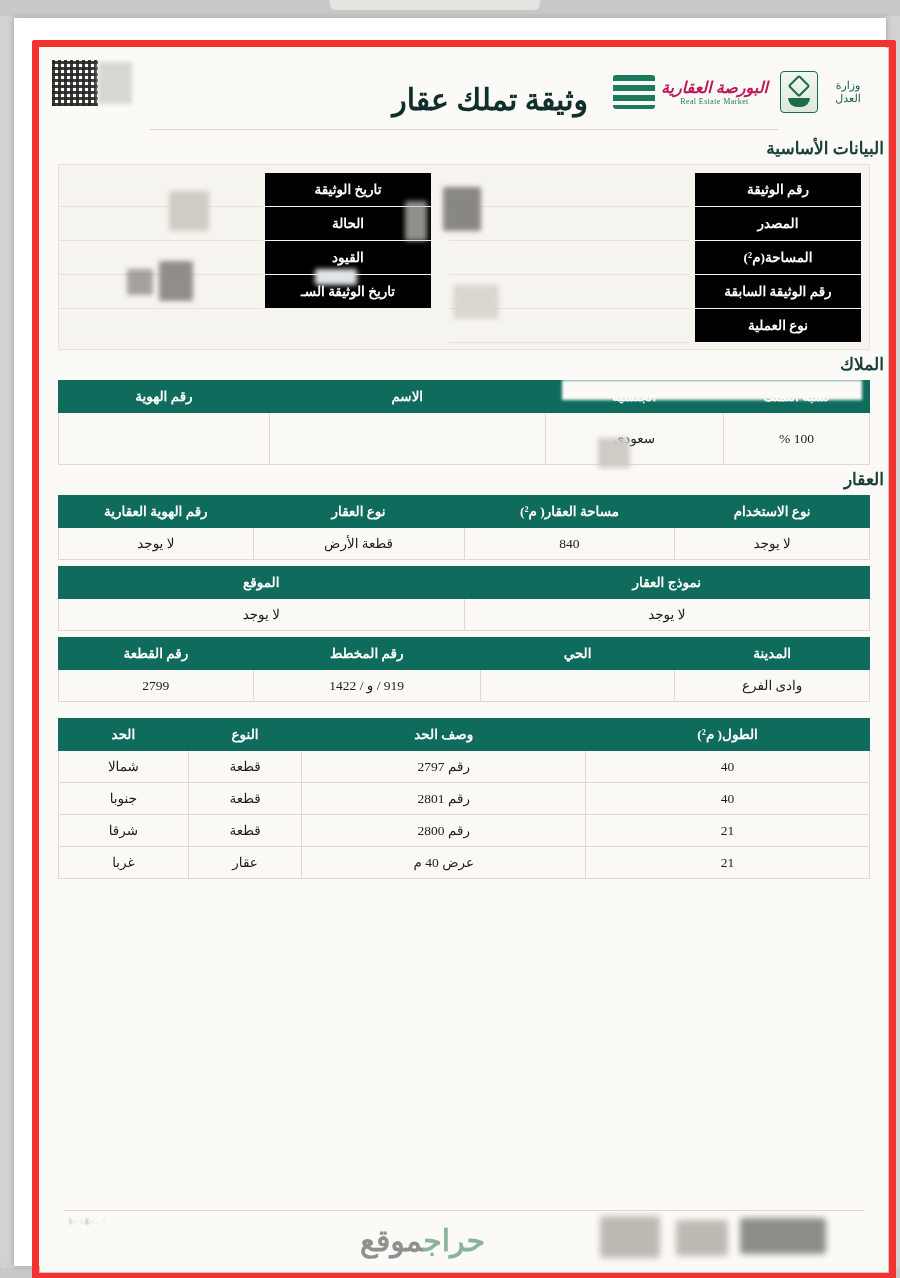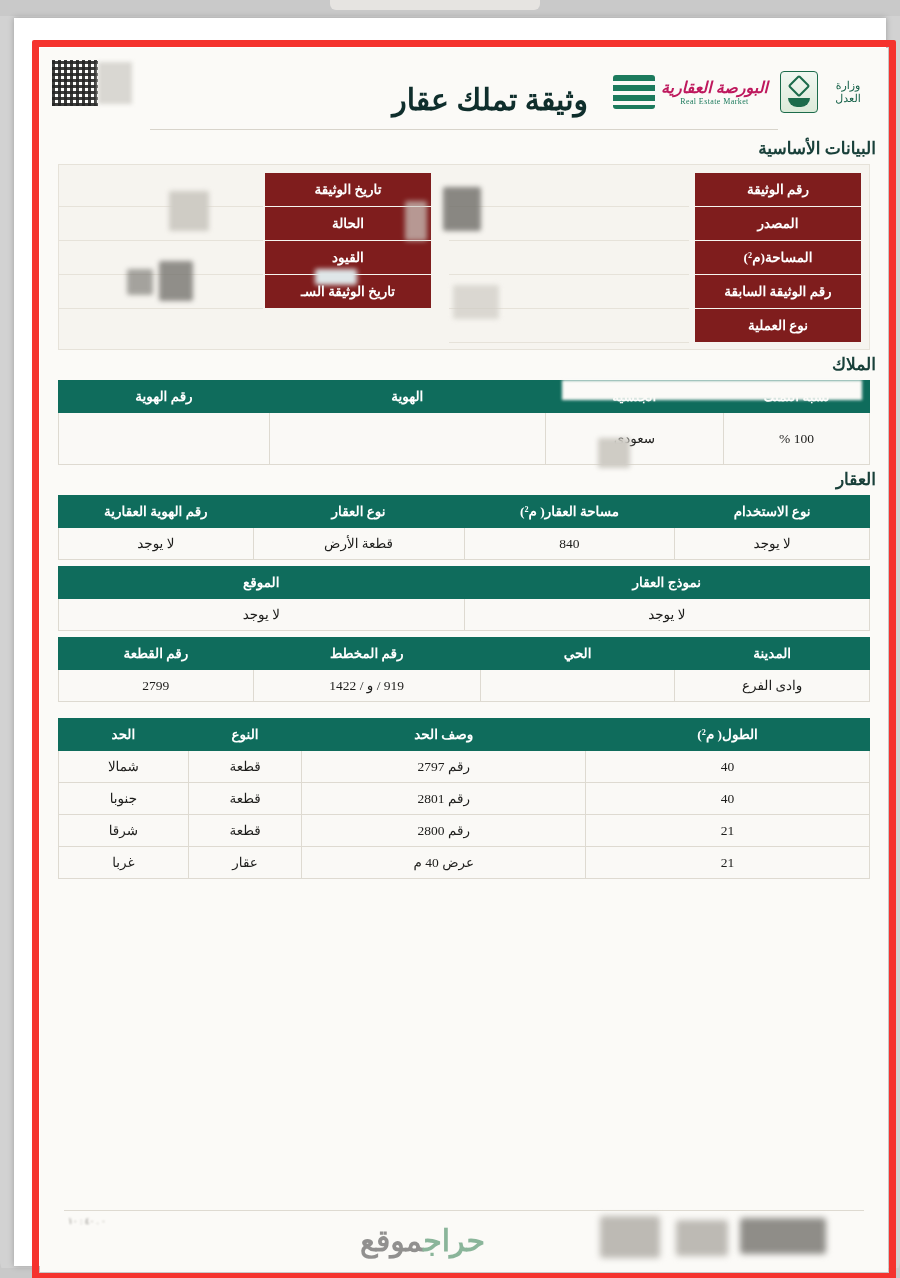--- a/index.html
+++ b/index.html
@@ -182,21 +182,21 @@
     height: 1px;
     background: #d8d4cb;
   }
 
   
   .section-title {
     font-size: 17px;
     font-weight: bold;
     color: #19403a;
     text-align: right;
-    padding: 4px 12px 5px 0;
+    padding: 4px 4px 5px 0;
   }
   .block {
     margin: 0 18px;
   }
 
   
   table.grid {
     width: 100%;
     border-collapse: collapse;
     font-size: 13px;
@@ -230,21 +230,21 @@
     overflow: hidden;
   }
   .label-col {
     position: absolute;
     top: 8px;
     width: 166px;
   }
   .label-col.right { right: 8px; }
   .label-col.mid   { right: 438px; }
   .label-col div {
-    background: #7f1d1d;
+    background: #000000;
     color: #fff;
     font-size: 13.5px;
     font-weight: bold;
     text-align: center;
     height: 33px;
     line-height: 33px;
     border-bottom: 1px solid #f6f4ef;
     font-family: Liberation Serif, serif;
   }
   .value-col {
@@ -434,21 +434,21 @@
           <colgroup>
               <col style="width:18%">
               <col style="width:22%">
               <col style="width:34%">
               <col style="width:26%">
             </colgroup>
           <tbody>
               <tr>
             <th>نسبة التملك</th>
             <th>الجنسية</th>
-            <th>الهوية</th>
+            <th>الاسم</th>
             <th>رقم الهوية</th>
           </tr>
           <tr style="height:52px;">
             <td>100 %</td>
             <td>سعودي</td>
             <td></td>
             <td></td>
           </tr>
         </tbody>
           </table>

